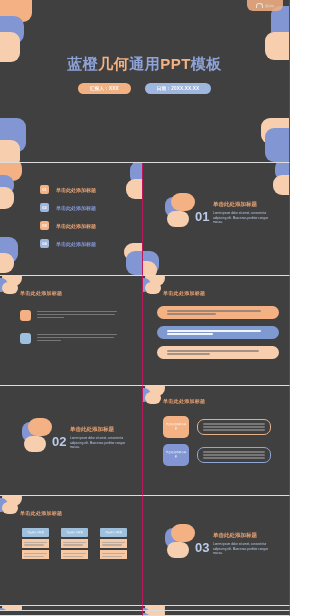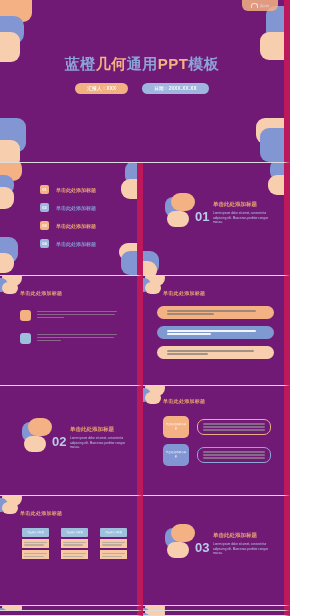--- a/index.html
+++ b/index.html
@@ -2,22 +2,22 @@
 <html><head>
 <meta charset="utf-8">
 <style>
   html,body{margin:0;padding:0;background:#ffffff;}
   body{width:290px;height:616px;overflow:hidden;
        font-family:"Liberation Sans","DejaVu Sans",sans-serif;}
   .grid{width:290px;height:616px;display:grid;
         grid-template-columns:143px 147px;
         grid-template-rows:163px 113px 110px 110px 110px;
         background:#d8d8d8;gap:0;}
-  .slide{position:relative;background:#701a75;overflow:hidden;
-         border-right:6px solid #be185d;border-bottom:1px solid #dcdcdc;}
+  .slide{position:relative;background:#404040;overflow:hidden;
+         border-right:1px solid #be185d;border-bottom:1px solid #dcdcdc;}
   .slide.wide{grid-column:1 / span 2;}
   
   .blob{position:absolute;border-radius:9px;}
   .or{background:#f4b183;}
   .bl{background:#8296d4;}
   .or-l{background:#f8cfae;}
   .bl-l{background:#a8b6e0;}
   
   .cover-title{position:absolute;left:0;right:0;top:55px;text-align:center;
      font-size:15px;font-weight:bold;letter-spacing:.5px;white-space:nowrap;}

